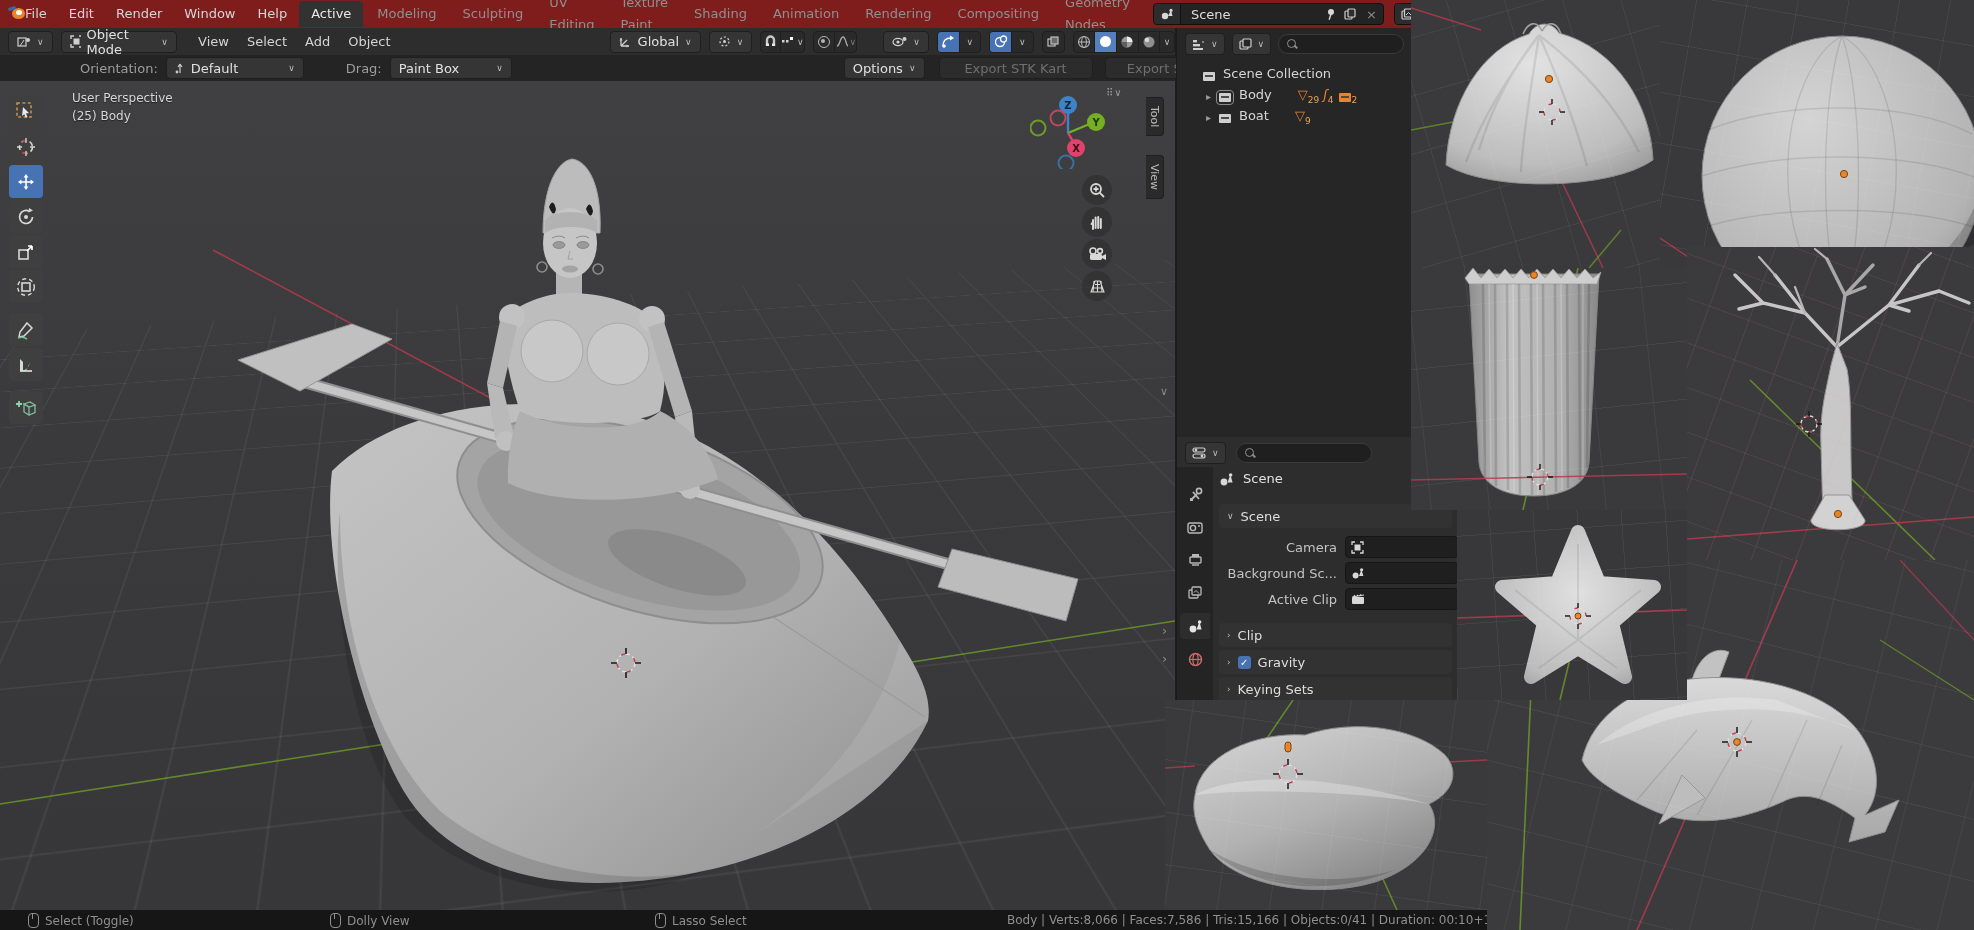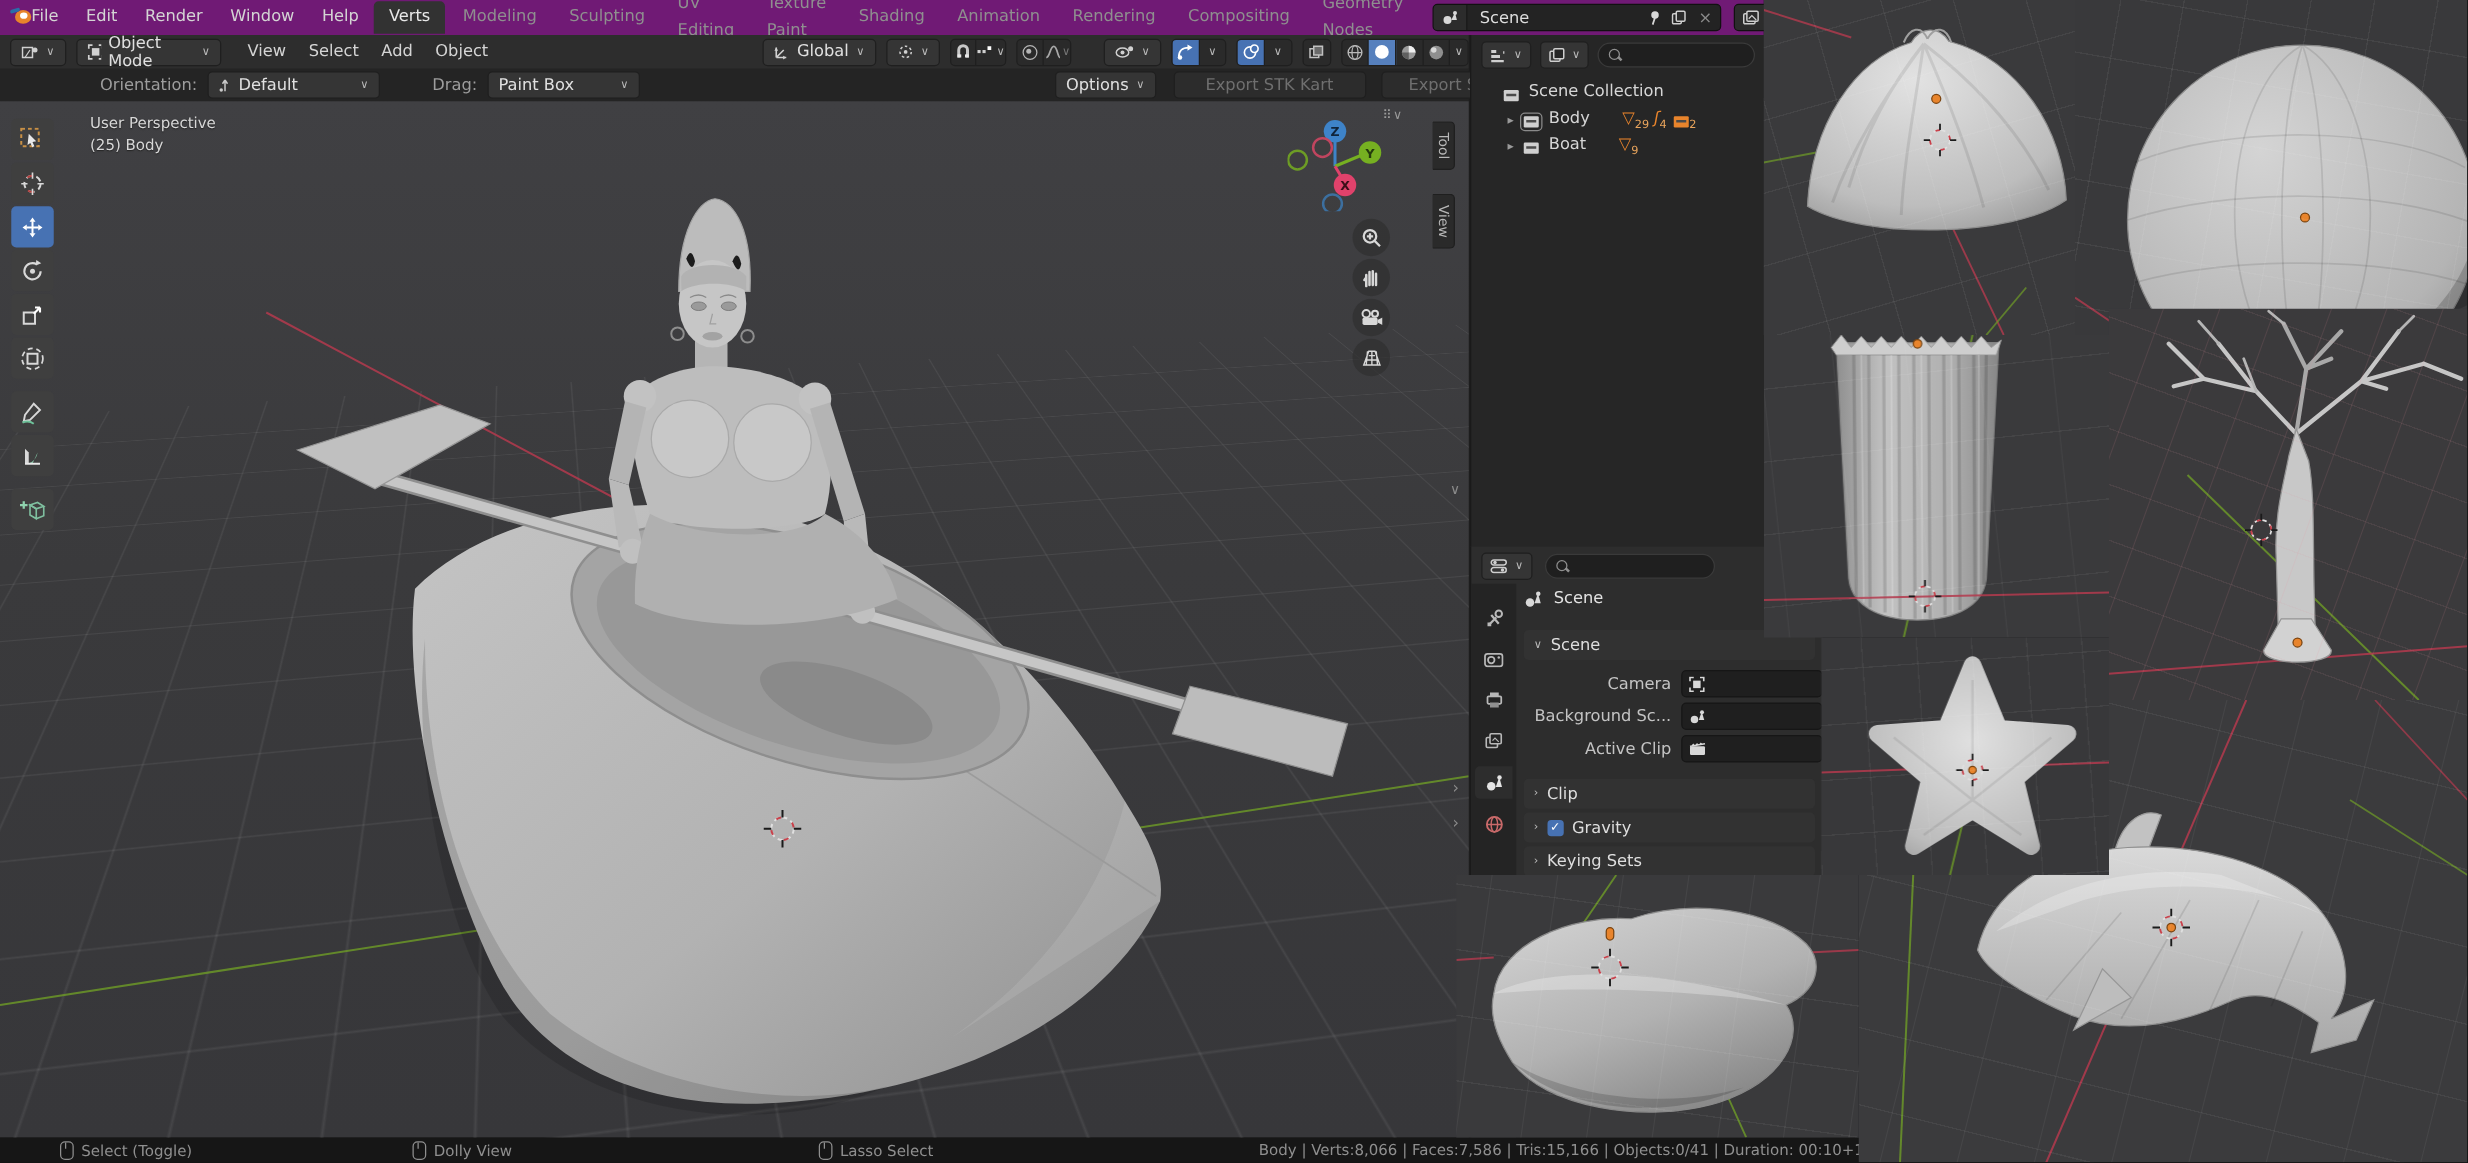--- a/index.html
+++ b/index.html
@@ -1,21 +1,21 @@
 <!DOCTYPE html>
 <html><head>
 <meta charset="utf-8">
 <style>
   html,body{margin:0;padding:0;background:#111;}
   #screen{position:relative;width:1974px;height:930px;overflow:hidden;
     font-family:"DejaVu Sans","Liberation Sans",sans-serif;font-size:13px;color:#cfcfcf;
     background:#1d1d1d;-webkit-user-select:none;user-select:none;}
   .abs{position:absolute;}
   
-  #topbar{left:0;top:0;width:1411px;height:28px;background:#701a75;display:flex;align-items:center;}
+  #topbar{left:0;top:0;width:1411px;height:28px;background:#7f1d1d;display:flex;align-items:center;}
   .menu-item{padding:0 11px;color:#d4d4d4;line-height:28px;cursor:default;}
   .ws-tab{padding:2px 12px;margin:0 1px;color:#8f8f8f;border-radius:4px 4px 0 0;line-height:22px;}
   .ws-tab.active{background:#323232;color:#e8e8e8;}
   .blender-logo{width:22px;height:18px;margin:0 6px 0 8px;position:relative;}
   .blender-logo .b1{position:absolute;left:4px;top:3px;width:13px;height:11px;border-radius:50%;background:#e8842c;}
   .blender-logo .b2{position:absolute;left:8px;top:5px;width:6px;height:5px;border-radius:50%;background:#fff;}
   .blender-logo .b3{position:absolute;left:0px;top:2px;width:8px;height:3px;border-radius:2px;background:#2a6ea8;transform:rotate(-18deg);}
   .id-block{display:flex;align-items:center;background:#232323;border:1px solid #111;border-radius:4px;height:20px;margin-left:10px;}
   .id-block .icon-btn{width:26px;height:100%;display:flex;align-items:center;justify-content:center;background:#2c2c2c;border-right:1px solid #111;border-radius:3px 0 0 3px;}
   .id-block .val{padding:0 10px;color:#ddd;min-width:120px;}
@@ -97,21 +97,21 @@
         <span class="b1"></span>
         <span class="b3"></span>
         <span class="b2"></span>
       </span>
     <span class="menu-item">File</span>
     <span class="menu-item">Edit</span>
     <span class="menu-item">Render</span>
     <span class="menu-item">Window</span>
     <span class="menu-item">Help</span>
     <span style="width:18px"></span>
-    <span class="ws-tab active">Verts</span>
+    <span class="ws-tab active">Active</span>
     <span class="ws-tab">Modeling</span>
     <span class="ws-tab">Sculpting</span>
     <span class="ws-tab">UV Editing</span>
     <span class="ws-tab">Texture Paint</span>
     <span class="ws-tab">Shading</span>
     <span class="ws-tab">Animation</span>
     <span class="ws-tab">Rendering</span>
     <span class="ws-tab">Compositing</span>
     <span class="ws-tab">Geometry Nodes</span>
     <div class="id-block">
@@ -663,21 +663,21 @@
         <span>Gravity</span>
       </div>
       <div class="panel-h">
         <span class="chev">›</span>
         <span>Keying Sets</span>
       </div>
     </div>
   </div>
 
   <div id="statusbar" class="abs">
-    <span class="abs" style="left:48px;top:3px"><span class="mouse"></span><span>Select (Toggle)</span></span>
+    <span class="abs" style="left:28px;top:3px"><span class="mouse"></span><span>Select (Toggle)</span></span>
     <span class="abs" style="left:330px;top:3px"><span class="mouse"></span><span>Dolly View</span></span>
     <span class="abs" style="left:655px;top:3px"><span class="mouse"></span><span>Lasso Select</span></span>
     <span class="abs" style="left:1007px;top:3px;white-space:nowrap">Body | Verts:8,066 | Faces:7,586 | Tris:15,166 | Objects:0/41 | Duration: 00:10+10 (Frame 25/250) | Memory: 49.8 MiB | 3.</span>
   </div>
 
   <div class="tile" style="left:1487px;top:560px;width:487px;height:370px;--gr:14deg;--gs:60px;background:#3b3b3d">
     <div class="grid"></div>
     <svg width="487" height="370" viewBox="0 0 487 370">
       <line x1="150" y1="370" x2="310" y2="0" stroke="#b43a4e" stroke-width="1.6" opacity=".85"></line>
       <line x1="50" y1="0" x2="33" y2="370" stroke="#6f9d27" stroke-width="1.6" opacity=".8"></line>

